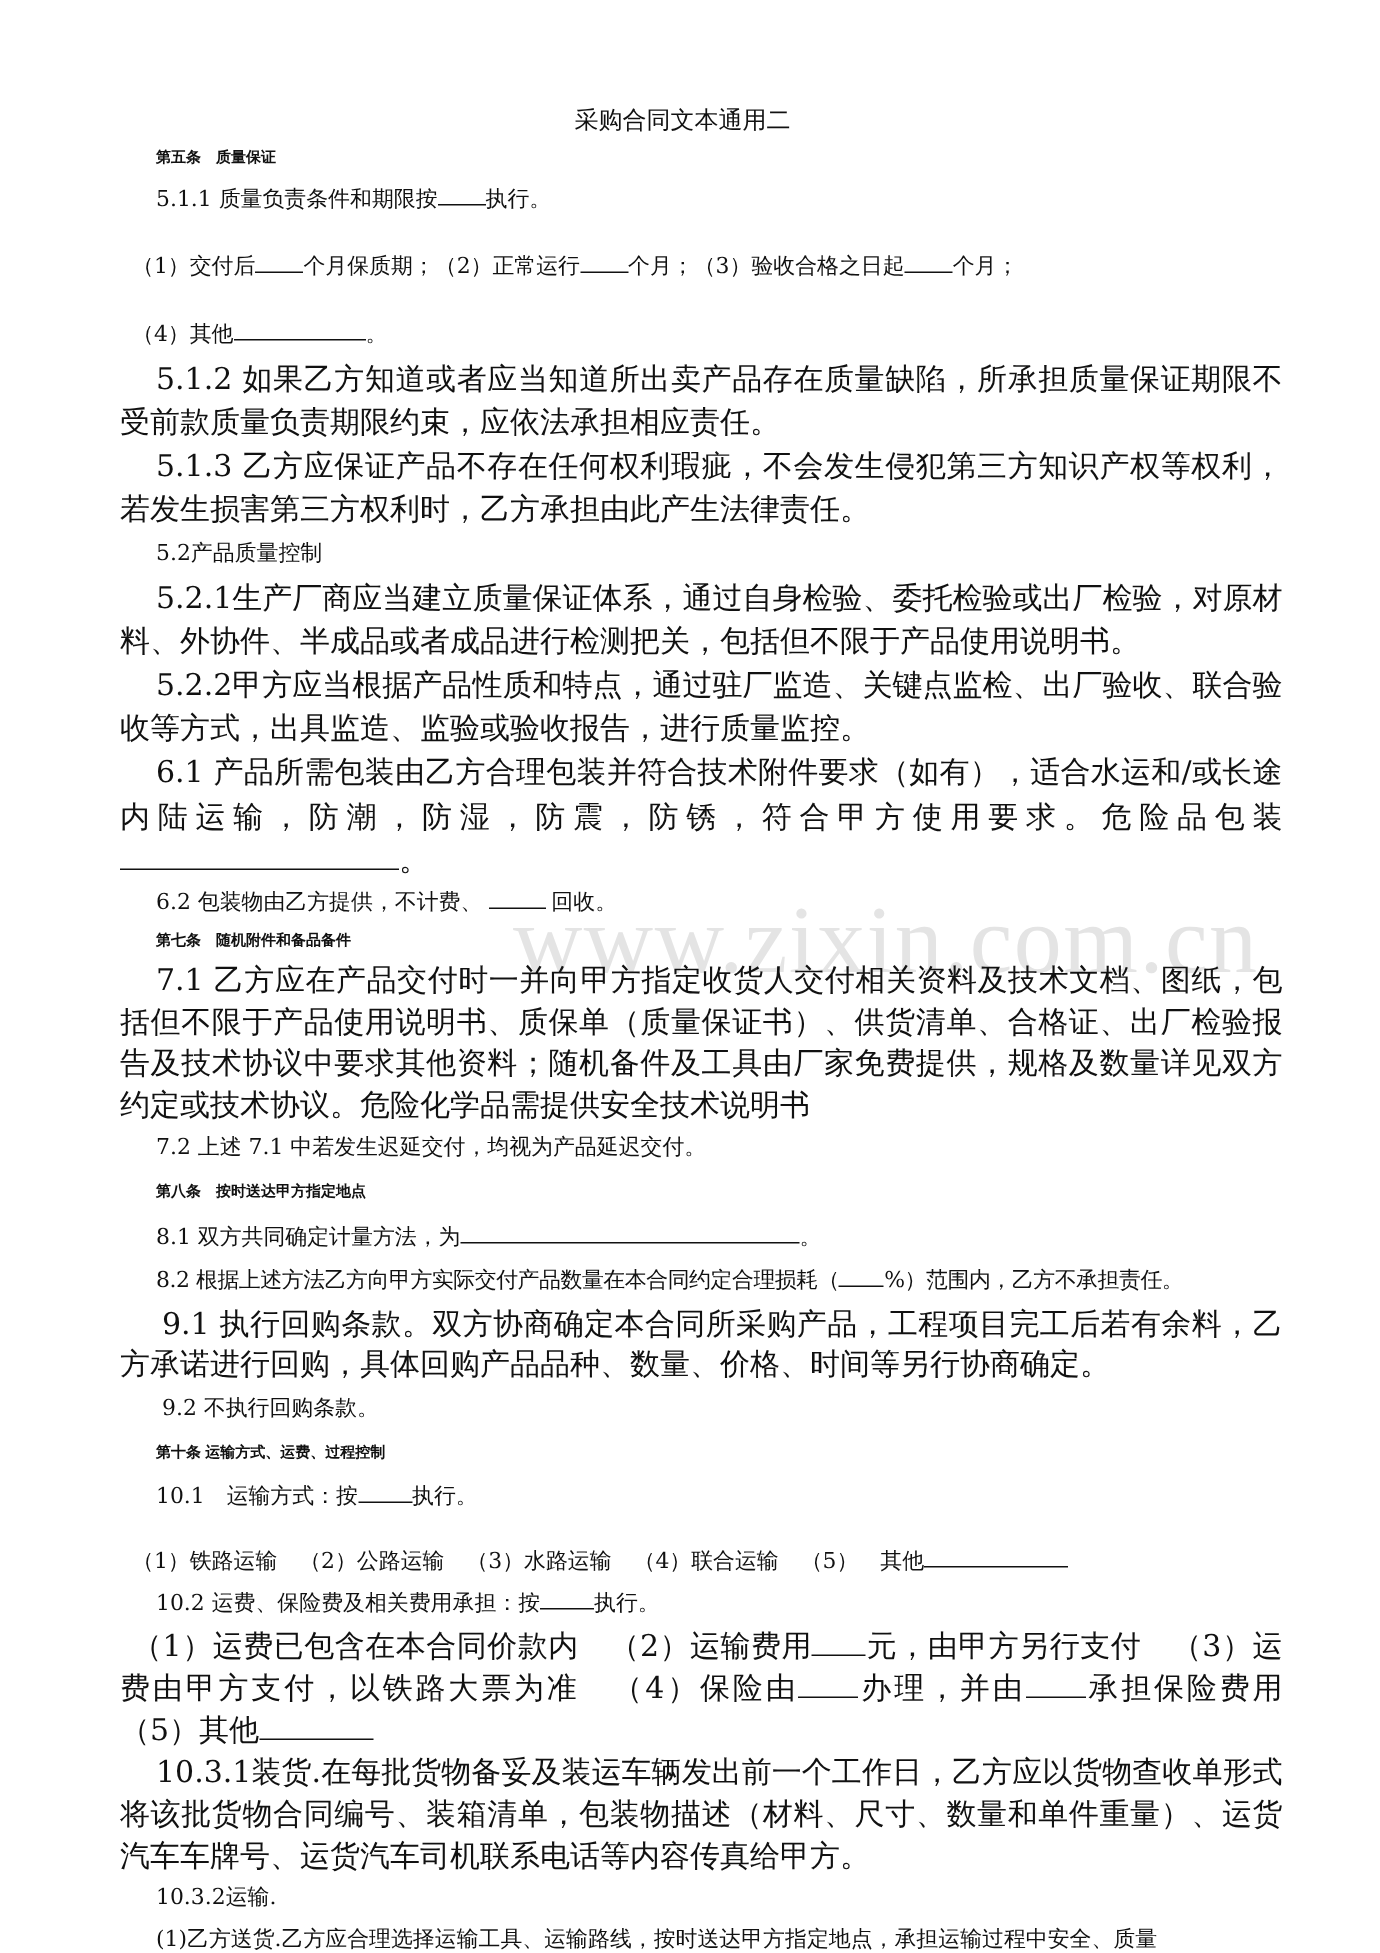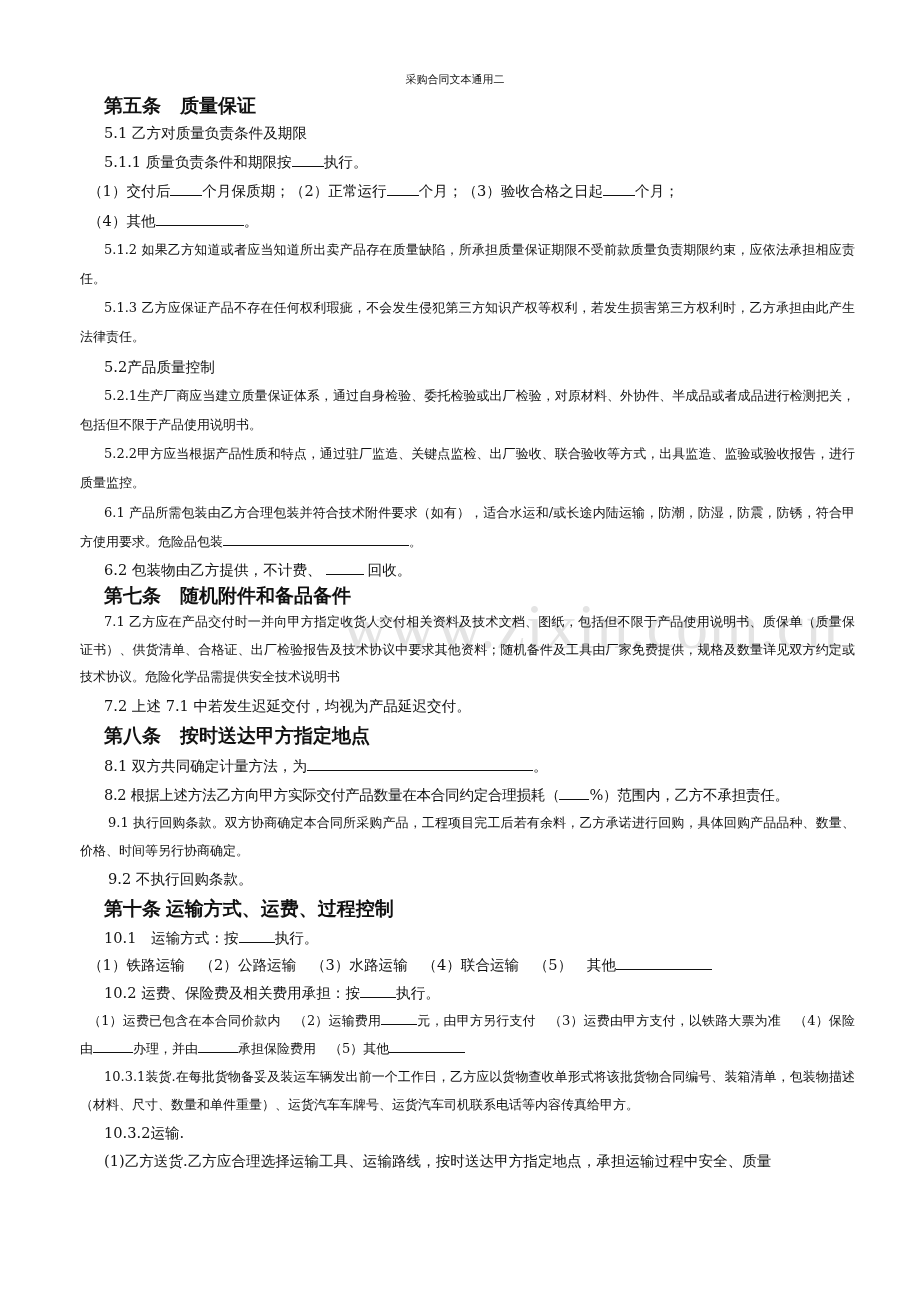--- a/index.html
+++ b/index.html
@@ -9,40 +9,39 @@
     color: #111111;
   }
   .page { position: absolute; left: 0; top: 0; width: 920px; height: 1302px; }
   .watermark {
     position: absolute; left: 342px; top: 590px;
     font-family: Liberation Serif, serif;
     font-size: 64px; letter-spacing: 1px; color: #e4e4e4;
     white-space: nowrap; z-index: 0; pointer-events: none;
   }
   .content { position: absolute; left: 80px; top: 66px; width: 775px; z-index: 1; }
-  .title { text-align: center; font-size: 11px; line-height: 28px; height: 28px; margin-left: -25px; }
+  .title { text-align: center; font-size: 16px; line-height: 28px; height: 28px; margin-left: -25px; }
   .line { font-size: 14.6px; line-height: 29.2px; white-space: nowrap; }
-  .p { font-size: 13px; line-height: 29.2px; text-indent: 24px; text-align: justify; text-align-last: left; }
+  .p { font-size: 20px; line-height: 29.2px; text-indent: 24px; text-align: justify; text-align-last: left; }
   .ind { padding-left: 24px; }
-  .ind-s { padding-left: 8px; }
-  .h { font-weight: bold; font-family: Liberation Serif, serif; font-size: 19px; line-height: 29.2px; padding-left: 24px; white-space: nowrap; }
+  .ind-s { padding-left: 8px; margin-top: 16px; }
+  .h { font-weight: bold; font-family: Liberation Sans, sans-serif; font-size: 10px; line-height: 29.2px; padding-left: 24px; white-space: nowrap; }
   .blank { display: inline-block; border-bottom: 1.3px solid #111; height: 15px; vertical-align: baseline; }
   .tight { line-height: 24px; }
 </style>
 </head>
 <body>
 
 <div class="page">
   <div class="watermark">www.zixin.com.cn</div>
 
   <div class="content">
     <div class="title">采购合同文本通用二</div>
 
     <div class="h tight">第五条　质量保证</div>
-    <div class="line ind">5.1 乙方对质量负责条件及期限</div>
     <div class="line ind">
       <span>5.1.1 质量负责条件和期限按</span><span class="blank" style="width:32px"></span><span>执行。</span>
     </div>
     <div class="line ind-s">
       <span>（1）交付后</span><span class="blank" style="width:32px"></span><span>个月保质期；（2）正常运行</span><span class="blank" style="width:32px"></span><span>个月；（3）验收合格之日起</span><span class="blank" style="width:32px"></span><span>个月；</span>
     </div>
     <div class="line ind-s">
       <span>（4）其他</span><span class="blank" style="width:88px"></span><span>。</span>
     </div>
     <div class="p">5.1.2 如果乙方知道或者应当知道所出卖产品存在质量缺陷，所承担质量保证期限不受前款质量负责期限约束，应依法承担相应责任。</div>

